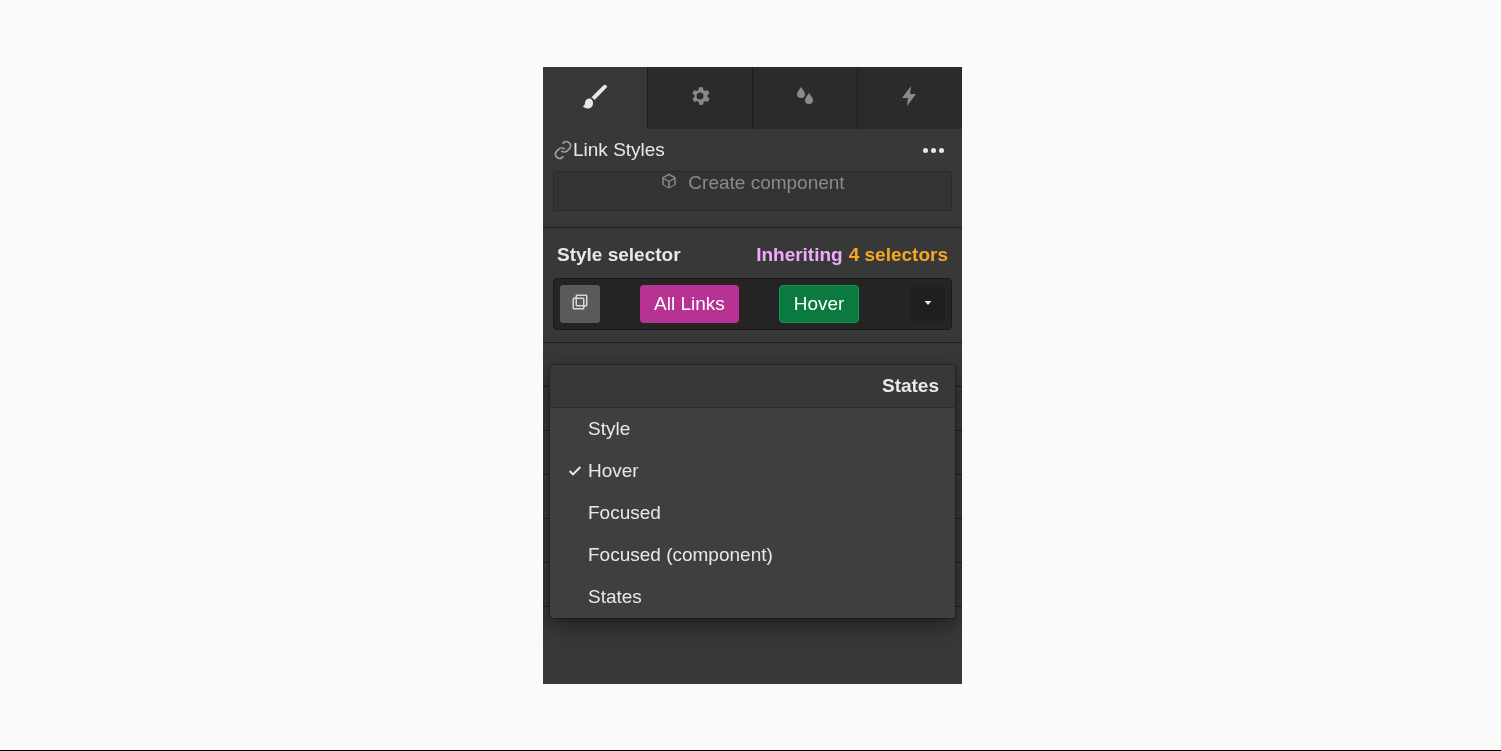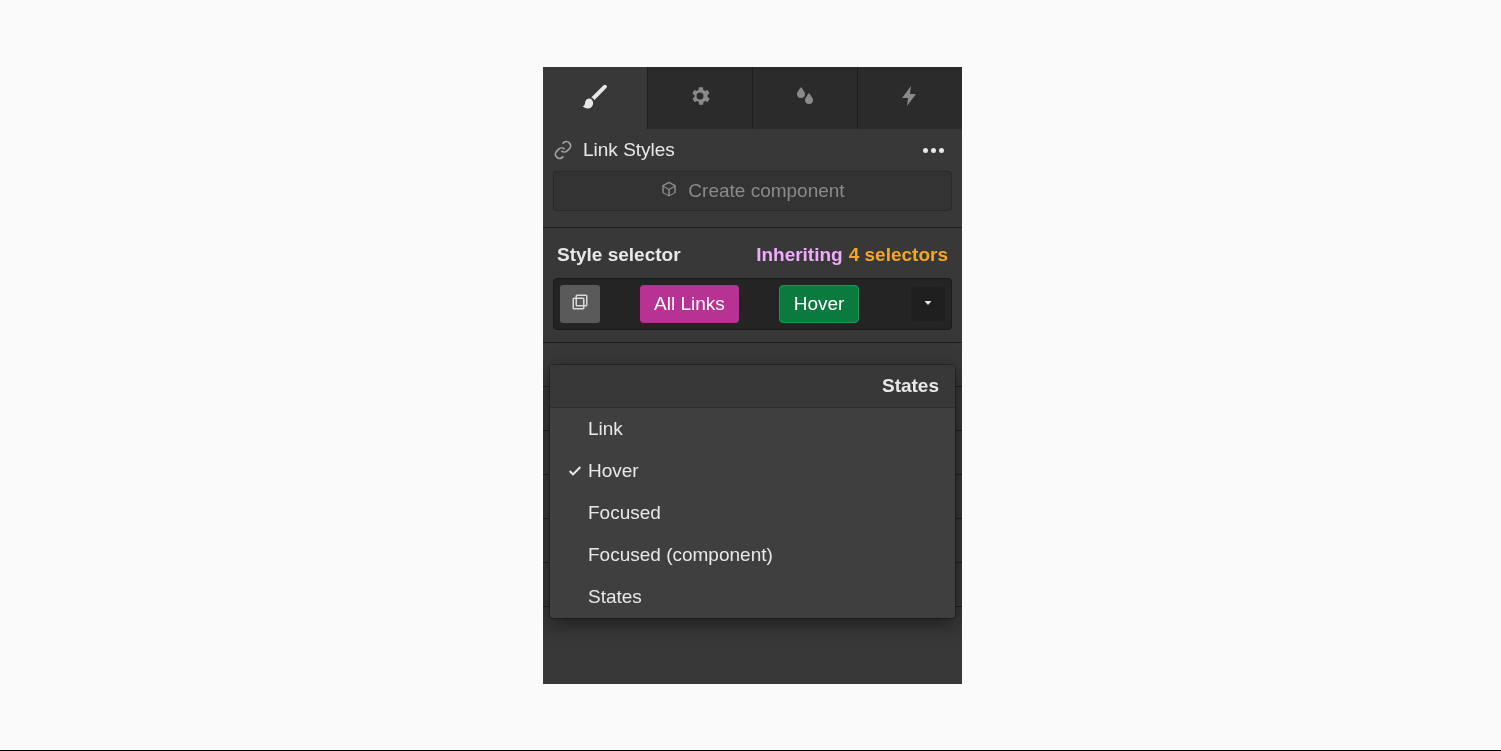--- a/index.html
+++ b/index.html
@@ -40,37 +40,35 @@
     background: #383838;
     color: #e8e8e8;
   }
   .tab svg { width: 24px; height: 24px; }
   .tab.active svg { width: 30px; height: 30px; }
   
   .header {
     display: flex;
     align-items: center;
     padding: 10px 14px 10px 10px;
-    gap: 10px;
     color: #e8e8e8;
     font-size: 19px;
   }
   .header .spacer { flex: 1; }
   .header .link-icon { color: #a0a0a0; display:flex; }
   .more-dots { display:flex; gap:3px; cursor:pointer; padding:4px; }
   .more-dots span { width:5px; height:5px; border-radius:50%; background:#e8e8e8; }
   
   .create-btn {
     margin: 0 10px 16px 10px;
     height: 40px;
     background: #333333;
     border: 1px solid #2a2a2a;
     border-radius: 3px;
     display: flex;
-    align-items: center;
     justify-content: center;
     gap: 10px;
     color: #8a8a8a;
     font-size: 19px;
     cursor: pointer;
   }
   .hr { height:1px; background:#1e1e1e; }
   
   .sel-head {
     display:flex;
@@ -267,21 +265,21 @@
       <div></div>
       <div></div>
       <div></div>
   </div>
 
   <div class="dropdown">
     <div class="dd-header">States</div>
     <div id="dd-items">
         <div class="dd-item">
           <span class="dd-check"></span>
-          <span>Link</span>
+          <span>Style</span>
         </div>
         <div class="dd-item">
           <span class="dd-check">
             <svg width="16" height="16" viewBox="0 0 24 24" fill="none" stroke="currentColor" stroke-width="3">
               <path d="M4 12l5 5L20 6"></path>
             </svg>
           </span>
           <span>Hover</span>
         </div>
         <div class="dd-item">

